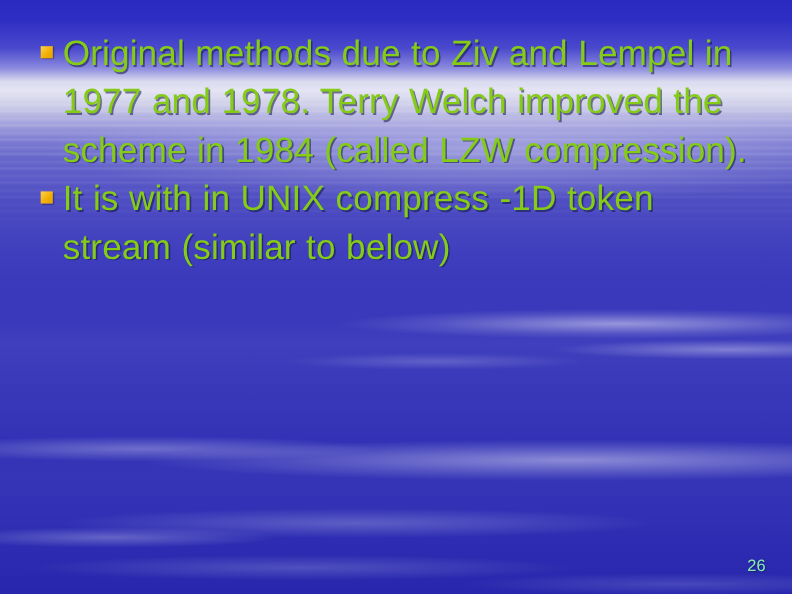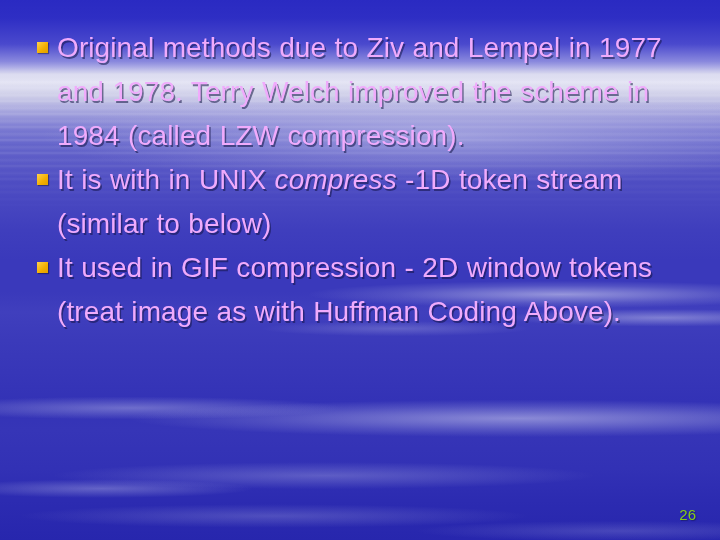--- a/index.html
+++ b/index.html
@@ -130,39 +130,38 @@
     left: 4px;
     top: 16px;
     width: 11px;
     height: 11px;
     background: #f5b80f;
     background: linear-gradient(135deg, #ffd24a 0%, #f2ae00 60%, #e0a000 100%);
     box-shadow: 1px 1px 1px rgba(0,0,0,0.35);
   }
 
   .bullet-text {
-    color: #f0abfc;
-    font-size: 28px;
+    color: #84cc16;
+    font-size: 32px;
     line-height: 44px;
     letter-spacing: 0.1px;
     text-shadow: 1.5px 1.5px 0.5px rgba(20,20,70,0.55);
     word-spacing: 0.5px;
   }
 
   .bullet-text .it {
-    font-style: italic;
     text-align: center;
   }
 
   
   .page-number {
     position: absolute;
     right: 24px;
     bottom: 18px;
-    color: #84cc16;
+    color: #86efac;
     font-size: 15px;
     line-height: 15px;
     text-shadow: 1px 1px 1px rgba(20,20,70,0.5);
   }
 </style>
 </head>
 <body>
 
 <div id="slide">
 
@@ -178,22 +177,18 @@
     <div class="bullet-block">
       <span class="bullet-mark"></span>
       <div class="bullet-text"><span>Original methods due to Ziv and Lempel in 1977 and 1978. Terry Welch improved the scheme in 1984 (called LZW compression).</span></div>
     </div>
 
     <div class="bullet-block">
       <span class="bullet-mark"></span>
       <div class="bullet-text"><span>It is with in UNIX </span><span class="it">compress</span><span> -1D token stream (similar to below)</span></div>
     </div>
 
-    <div class="bullet-block">
-      <span class="bullet-mark"></span>
-      <div class="bullet-text"><span>It used in GIF compression - 2D window tokens (treat image as with Huffman Coding Above).</span></div>
-    </div>
 
   </div>
 
   <div class="page-number">26</div>
 
 </div>
 
 </body></html>

